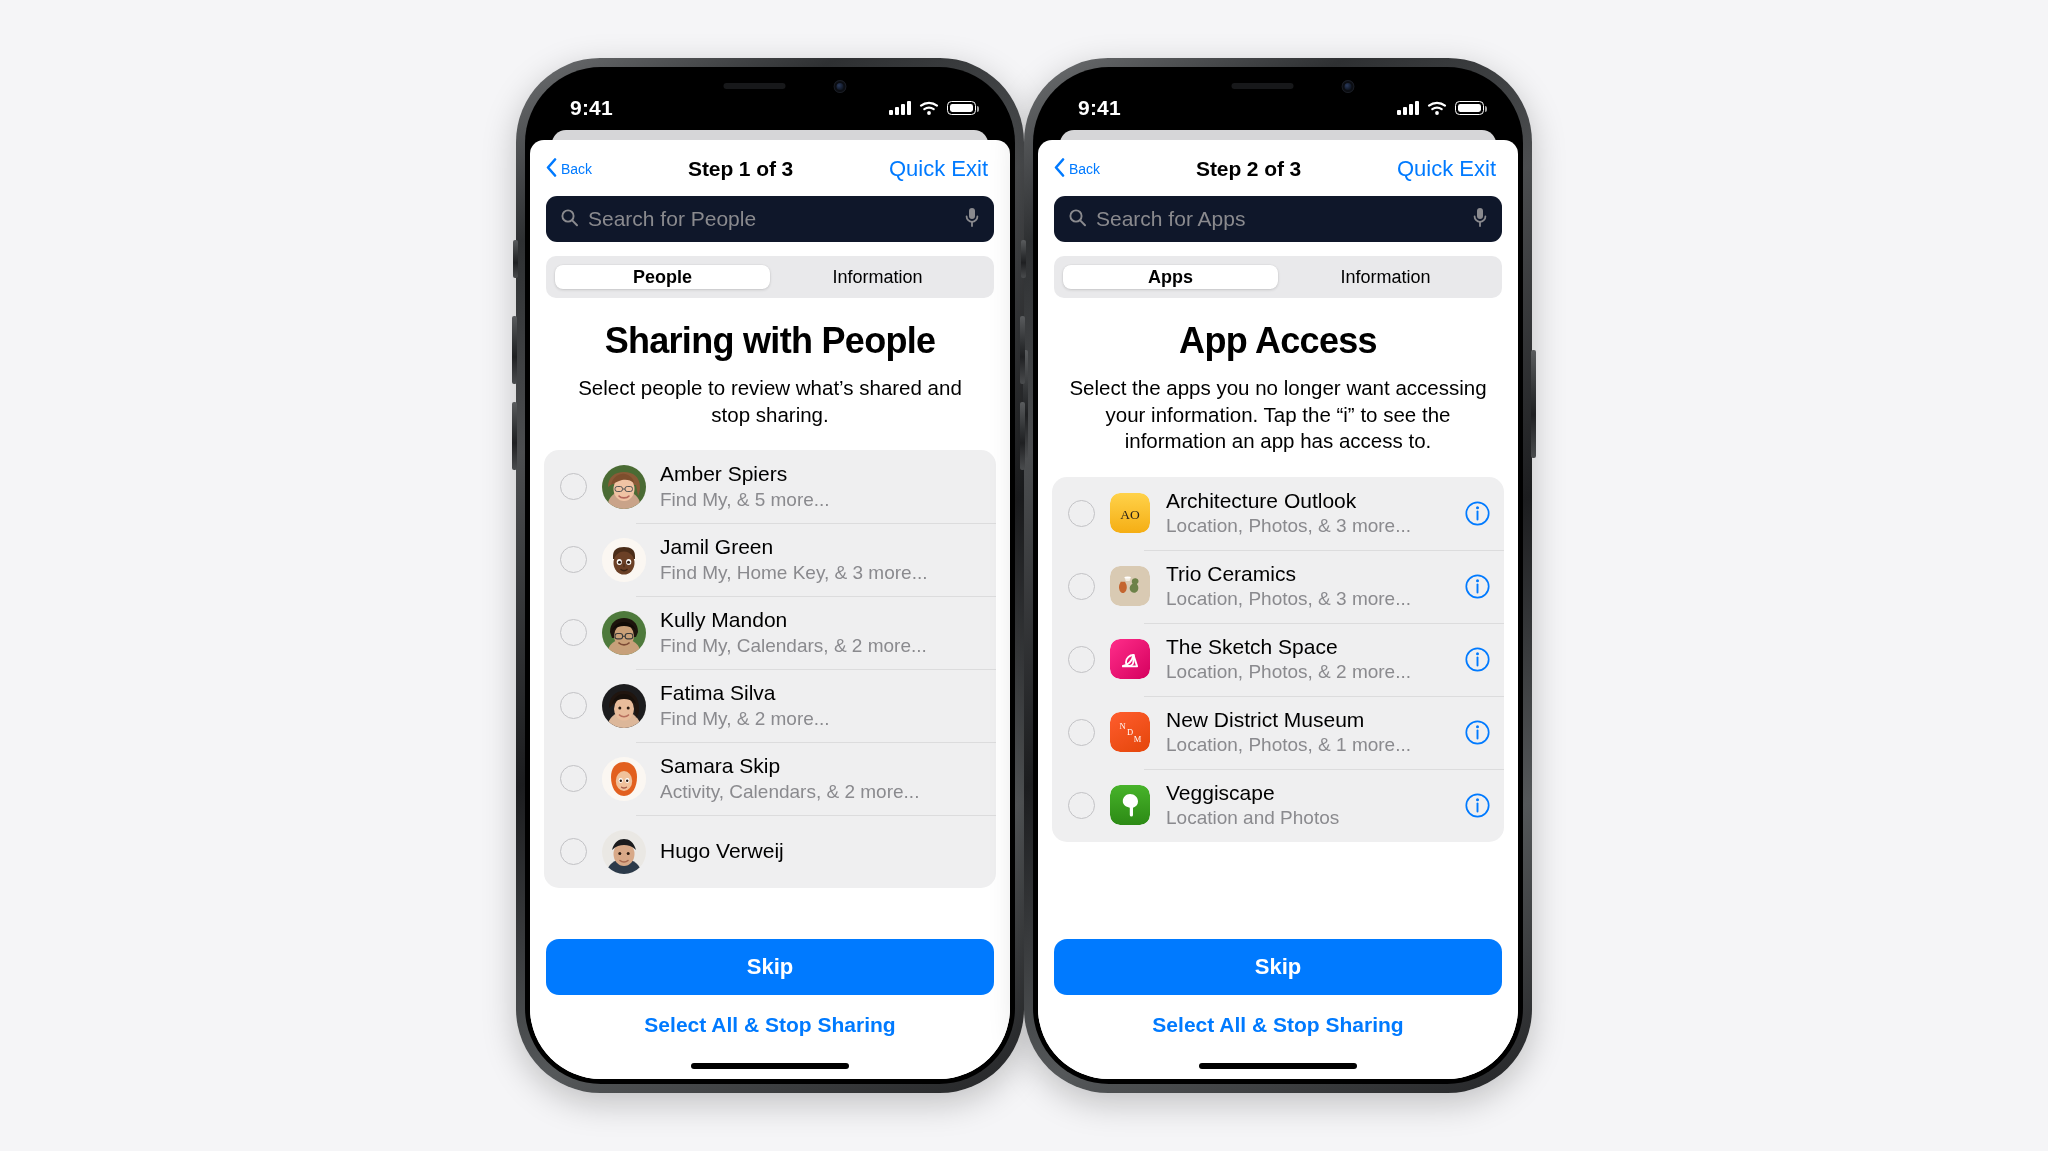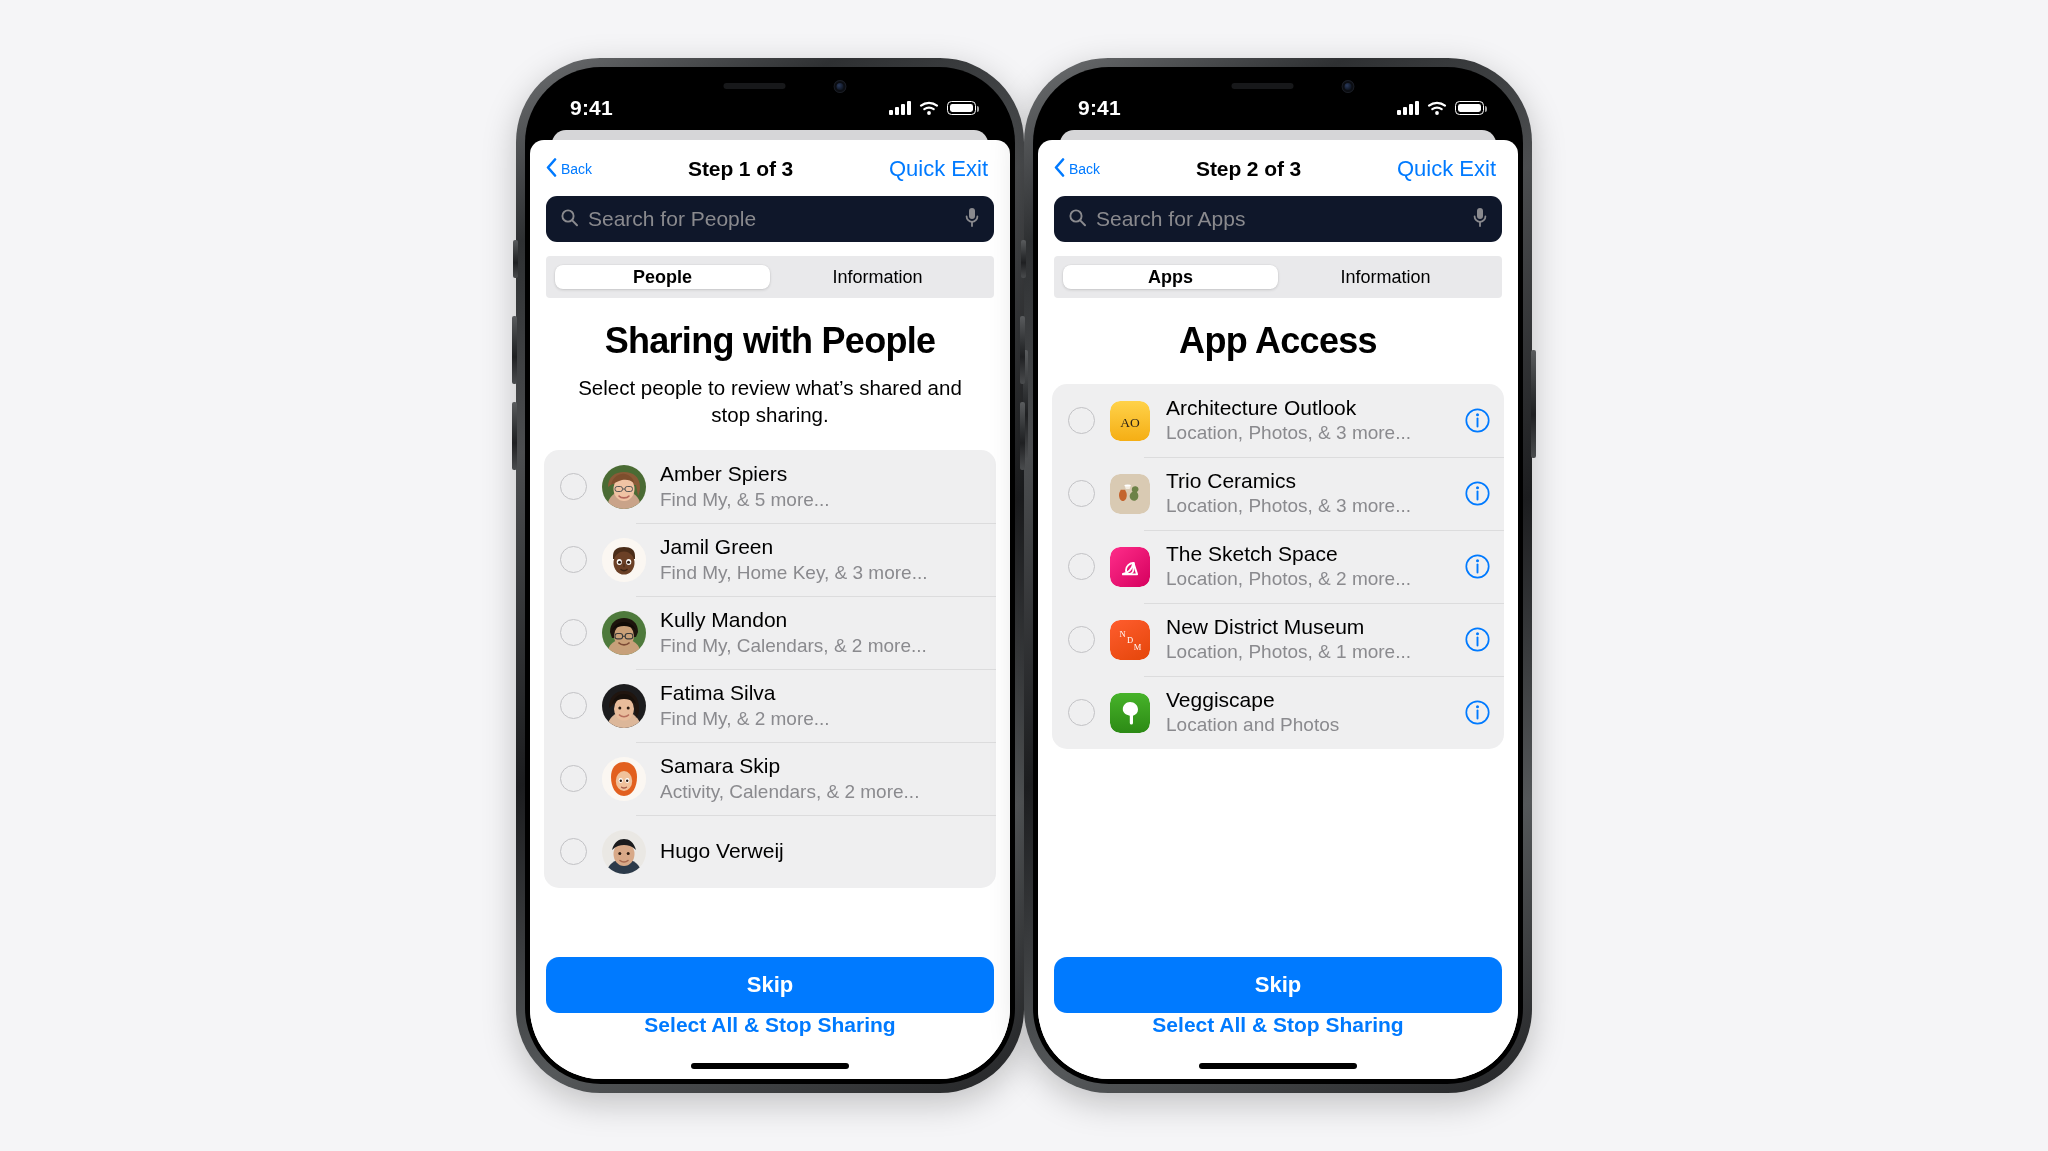--- a/index.html
+++ b/index.html
@@ -180,21 +180,21 @@
     color: #8a8a8e;
   }
   .mag { width: 19px; height: 19px; flex:0 0 auto; }
   .mic { width: 16px; height: 21px; flex:0 0 auto; }
 
   
   .segmented {
     margin: 14px 16px 0 16px;
     height: 42px;
     background: #e9e9eb;
-    border-radius: 4px;
+    border-radius: 10px;
     display: flex;
     padding: 9px;
     flex: 0 0 auto;
   }
   .seg {
     flex: 1;
     display: flex; align-items: center; justify-content: center;
     font-size: 18px;
     color: #000;
     border-radius: 8px;
@@ -316,20 +316,21 @@
     height: 56px;
     background: #007aff;
     border-radius: 13px;
     display: flex; align-items: center; justify-content: center;
     color: #fff;
     font-size: 22px;
     font-weight: bold;
     cursor: pointer;
   }
   .secondary-btn {
+    margin-top: 18px;
     text-align: center;
     color: #007aff;
     font-size: 21px;
     font-weight: bold;
     cursor: pointer;
   }
   .home-indicator {
     width: 158px; height: 6px;
     border-radius: 3px;
     background: #000;
@@ -593,20 +594,21 @@
                     <rect x="5" y="1" width="6" height="11" rx="3" fill="#8a8a8e"></rect>
                     <path d="M2.6 9.4a5.4 5.4 0 0 0 10.8 0" fill="none" stroke="#8a8a8e" stroke-width="1.8" stroke-linecap="round"></path>
                     <path d="M8 14.8V19" stroke="#8a8a8e" stroke-width="1.8" stroke-linecap="round"></path>
                   </svg></span>
               </div>
               <div class="segmented">
                 <div class="seg active">Apps</div>
                 <div class="seg">Information</div>
               </div>
               <div class="headline">App Access</div>
+              <div class="subhead">Select the apps you no longer want accessing your information. Tap the “i” to see the information an app has access to.</div>
               <div class="list-wrap">
                 <div class="card">
                   <div class="row">
                     <div class="row-sep"></div>
                     <div class="radio"></div>
                     <div class="appicon">
                       <svg class="av-img" viewBox="0 0 40 40" width="40" height="40" xmlns="http://www.w3.org/2000/svg">
                         <defs>
                           <linearGradient id="aoG" x1="0" y1="0" x2="0" y2="1">
                             <stop offset="0" stop-color="#ffd24a"></stop>

